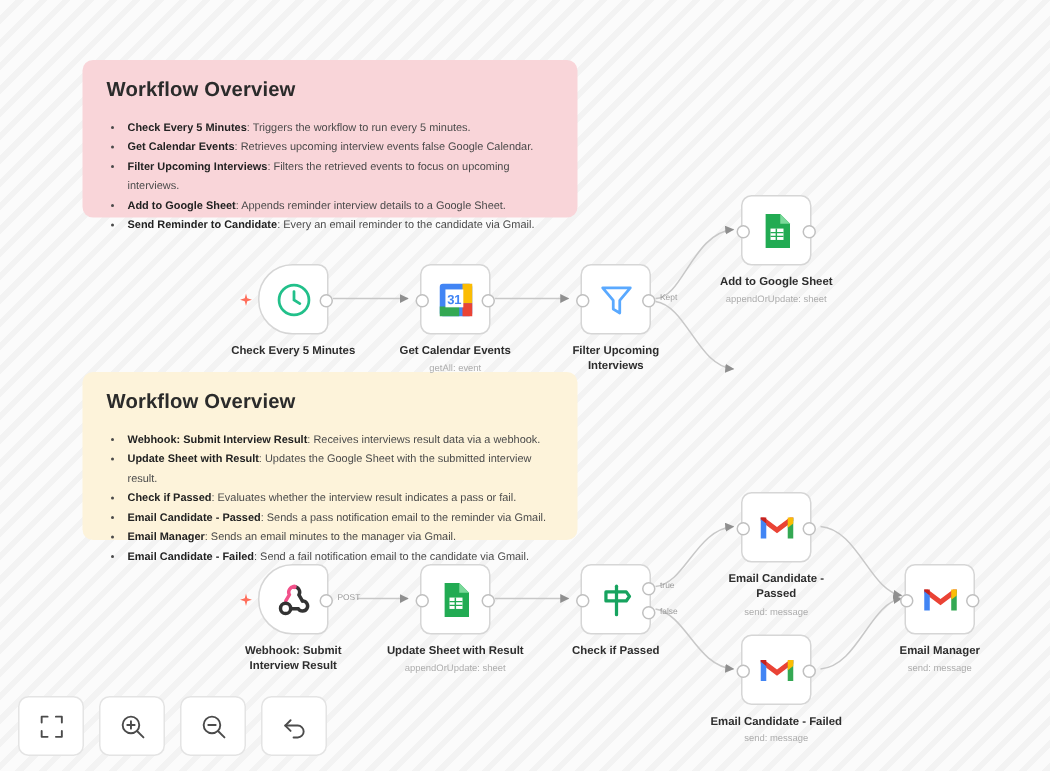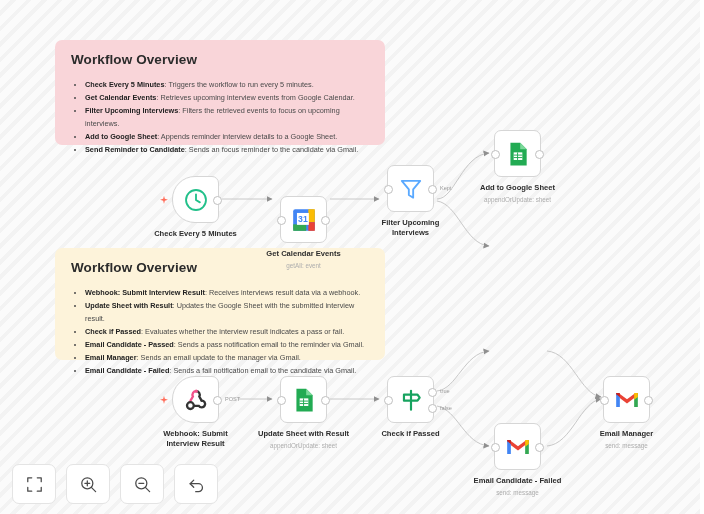--- a/index.html
+++ b/index.html
@@ -180,67 +180,67 @@
     <path class="edge-path" marker-end="url(#arw)" d="M437,391 C457,389 464,353 489,351"></path>
     <path class="edge-path" marker-end="url(#arw)" d="M437,406 C458,410 464,444 489,446"></path>
     <path class="edge-path" marker-end="url(#arw)" d="M547,351 C572,353 580,394 601,397"></path>
     <path class="edge-path" marker-end="url(#arw)" d="M547,446 C572,444 580,402 601,399"></path>
   </svg>
 
   <div class="note pink" style="left:55px; top:40px; width:330px; height:105px;">
     <div class="note-title">Workflow Overview</div>
     <ul>
       <li><b>Check Every 5 Minutes</b><span>: Triggers the workflow to run every 5 minutes.</span></li>
-      <li><b>Get Calendar Events</b><span>: Retrieves upcoming interview events from Google Calendar.</span></li>
+      <li><b>Get Calendar Events</b><span>: Retrieves upcoming interview events false Google Calendar.</span></li>
       <li><b>Filter Upcoming Interviews</b><span>: Filters the retrieved events to focus on upcoming interviews.</span></li>
       <li><b>Add to Google Sheet</b><span>: Appends reminder interview details to a Google Sheet.</span></li>
-      <li><b>Send Reminder to Candidate</b><span>: Sends an focus reminder to the candidate via Gmail.</span></li>
+      <li><b>Send Reminder to Candidate</b><span>: Every an email reminder to the candidate via Gmail.</span></li>
     </ul>
   </div>
 
   <div class="note yellow" style="left:55px; top:248px; width:330px; height:112px;">
     <div class="note-title">Workflow Overview</div>
     <ul>
       <li><b>Webhook: Submit Interview Result</b><span>: Receives interviews result data via a webhook.</span></li>
       <li><b>Update Sheet with Result</b><span>: Updates the Google Sheet with the submitted interview result.</span></li>
       <li><b>Check if Passed</b><span>: Evaluates whether the interview result indicates a pass or fail.</span></li>
       <li><b>Email Candidate - Passed</b><span>: Sends a pass notification email to the reminder via Gmail.</span></li>
-      <li><b>Email Manager</b><span>: Sends an email update to the manager via Gmail.</span></li>
-      <li><b>Email Candidate - Failed</b><span>: Sends a fail notification email to the candidate via Gmail.</span></li>
+      <li><b>Email Manager</b><span>: Sends an email minutes to the manager via Gmail.</span></li>
+      <li><b>Email Candidate - Failed</b><span>: Send a fail notification email to the candidate via Gmail.</span></li>
     </ul>
   </div>
 
   <div class="node trigger" style="left:172px; top:176px;">
     <svg class="bolt" viewBox="0 0 24 24" fill="currentColor">
       <path d="M12 1.5 L14 9 L21.5 11.5 L14 14 L12 21.5 L10 14 L2.5 11.5 L10 9 Z"></path>
     </svg>
     <svg class="node-icon" viewBox="0 0 24 24" fill="none" stroke="#22c08a" stroke-width="1.7">
       <circle cx="12" cy="12" r="9.2"></circle>
       <path d="M12 6.8 V12 L15.6 14.2" stroke-linecap="round"></path>
     </svg>
     <span class="port out"></span>
     <div class="node-label">Check Every 5 Minutes</div>
   </div>
 
-  <div class="node" style="left:280px; top:176px;margin-top:20px;">
+  <div class="node" style="left:280px; top:176px;">
     <svg class="node-icon" viewBox="0 0 24 24">
       <rect x="2" y="2" width="20" height="20" rx="2" fill="#4285f4"></rect>
       <rect x="2" y="16" width="12" height="6" fill="#34a853"></rect>
       <rect x="16" y="2" width="6" height="12" fill="#fbbc04"></rect>
       <rect x="16" y="14" width="6" height="8" fill="#ea4335"></rect>
       <rect x="5.5" y="5.5" width="11" height="11" fill="#fff"></rect>
       <text x="11" y="14.2" font-family="Liberation Sans, sans-serif" font-size="8" font-weight="bold" fill="#4285f4" text-anchor="middle">31</text>
     </svg>
     <span class="port in"></span>
     <span class="port out"></span>
     <div class="node-label">Get Calendar Events</div>
     <div class="node-sub" style="top:65px;">getAll: event</div>
   </div>
 
-  <div class="node" style="left:387px; top:165px;">
+  <div class="node" style="left:387px; top:176px;">
     <svg class="node-icon" viewBox="0 0 24 24" fill="none" stroke="#5aa9ff" stroke-width="1.7" stroke-linejoin="round">
       <path d="M3.5 4.5 H20.5 L14 12.3 V20 L10 17.6 V12.3 Z"></path>
     </svg>
     <span class="port in"></span>
     <span class="port out"></span>
     <span class="port-label" style="left:52px; top:19px;">Kept</span>
     <div class="node-label">Filter Upcoming
 Interviews</div>
   </div>
 
@@ -294,20 +294,35 @@
       <path d="M5.5 7 H18 L20 9.8 L18 12.6 H5.5 Z"></path>
     </svg>
     <span class="port in"></span>
     <span class="port out out-top"></span>
     <span class="port out out-bottom"></span>
     <span class="port-label" style="left:52px; top:11px;">true</span>
     <span class="port-label" style="left:52px; top:28px;">false</span>
     <div class="node-label">Check if Passed</div>
   </div>
 
+  <div class="node" style="left:494px; top:328px;">
+    <svg class="node-icon" viewBox="0 0 24 24">
+      <path d="M2 5.5 v13 h3.2 v-8.6 l6.8 5.1 l6.8 -5.1 v8.6 h3.2 v-13 z" fill="#fff"></path>
+      <path d="M2 5.5 h2.2 l7.8 5.9 l7.8 -5.9 h2.2 v2.2 l-10 7.5 l-10 -7.5 z" fill="#ea4335"></path>
+      <path d="M2 5.5 v13 h3.4 v-9.3 z" fill="#4285f4"></path>
+      <path d="M18.6 9.2 v9.3 h3.4 v-13 z" fill="#34a853"></path>
+      <path d="M18.6 5.5 h3.4 v3.7 l-3.4 2.6 z" fill="#fbbc04"></path>
+      <path d="M2 5.5 h3.4 v3.7 l-3.4 -2.6 z" fill="#c5221f"></path>
+    </svg>
+    <span class="port in"></span>
+    <span class="port out"></span>
+    <div class="node-label">Email Candidate -
+Passed</div>
+    <div class="node-sub" style="top:76px;">send: message</div>
+  </div>
 
   <div class="node" style="left:494px; top:423px;">
     <svg class="node-icon" viewBox="0 0 24 24">
       <path d="M2 5.5 v13 h3.2 v-8.6 l6.8 5.1 l6.8 -5.1 v8.6 h3.2 v-13 z" fill="#fff"></path>
       <path d="M2 5.5 h2.2 l7.8 5.9 l7.8 -5.9 h2.2 v2.2 l-10 7.5 l-10 -7.5 z" fill="#ea4335"></path>
       <path d="M2 5.5 v13 h3.4 v-9.3 z" fill="#4285f4"></path>
       <path d="M18.6 9.2 v9.3 h3.4 v-13 z" fill="#34a853"></path>
       <path d="M18.6 5.5 h3.4 v3.7 l-3.4 2.6 z" fill="#fbbc04"></path>
       <path d="M2 5.5 h3.4 v3.7 l-3.4 -2.6 z" fill="#c5221f"></path>
     </svg>

